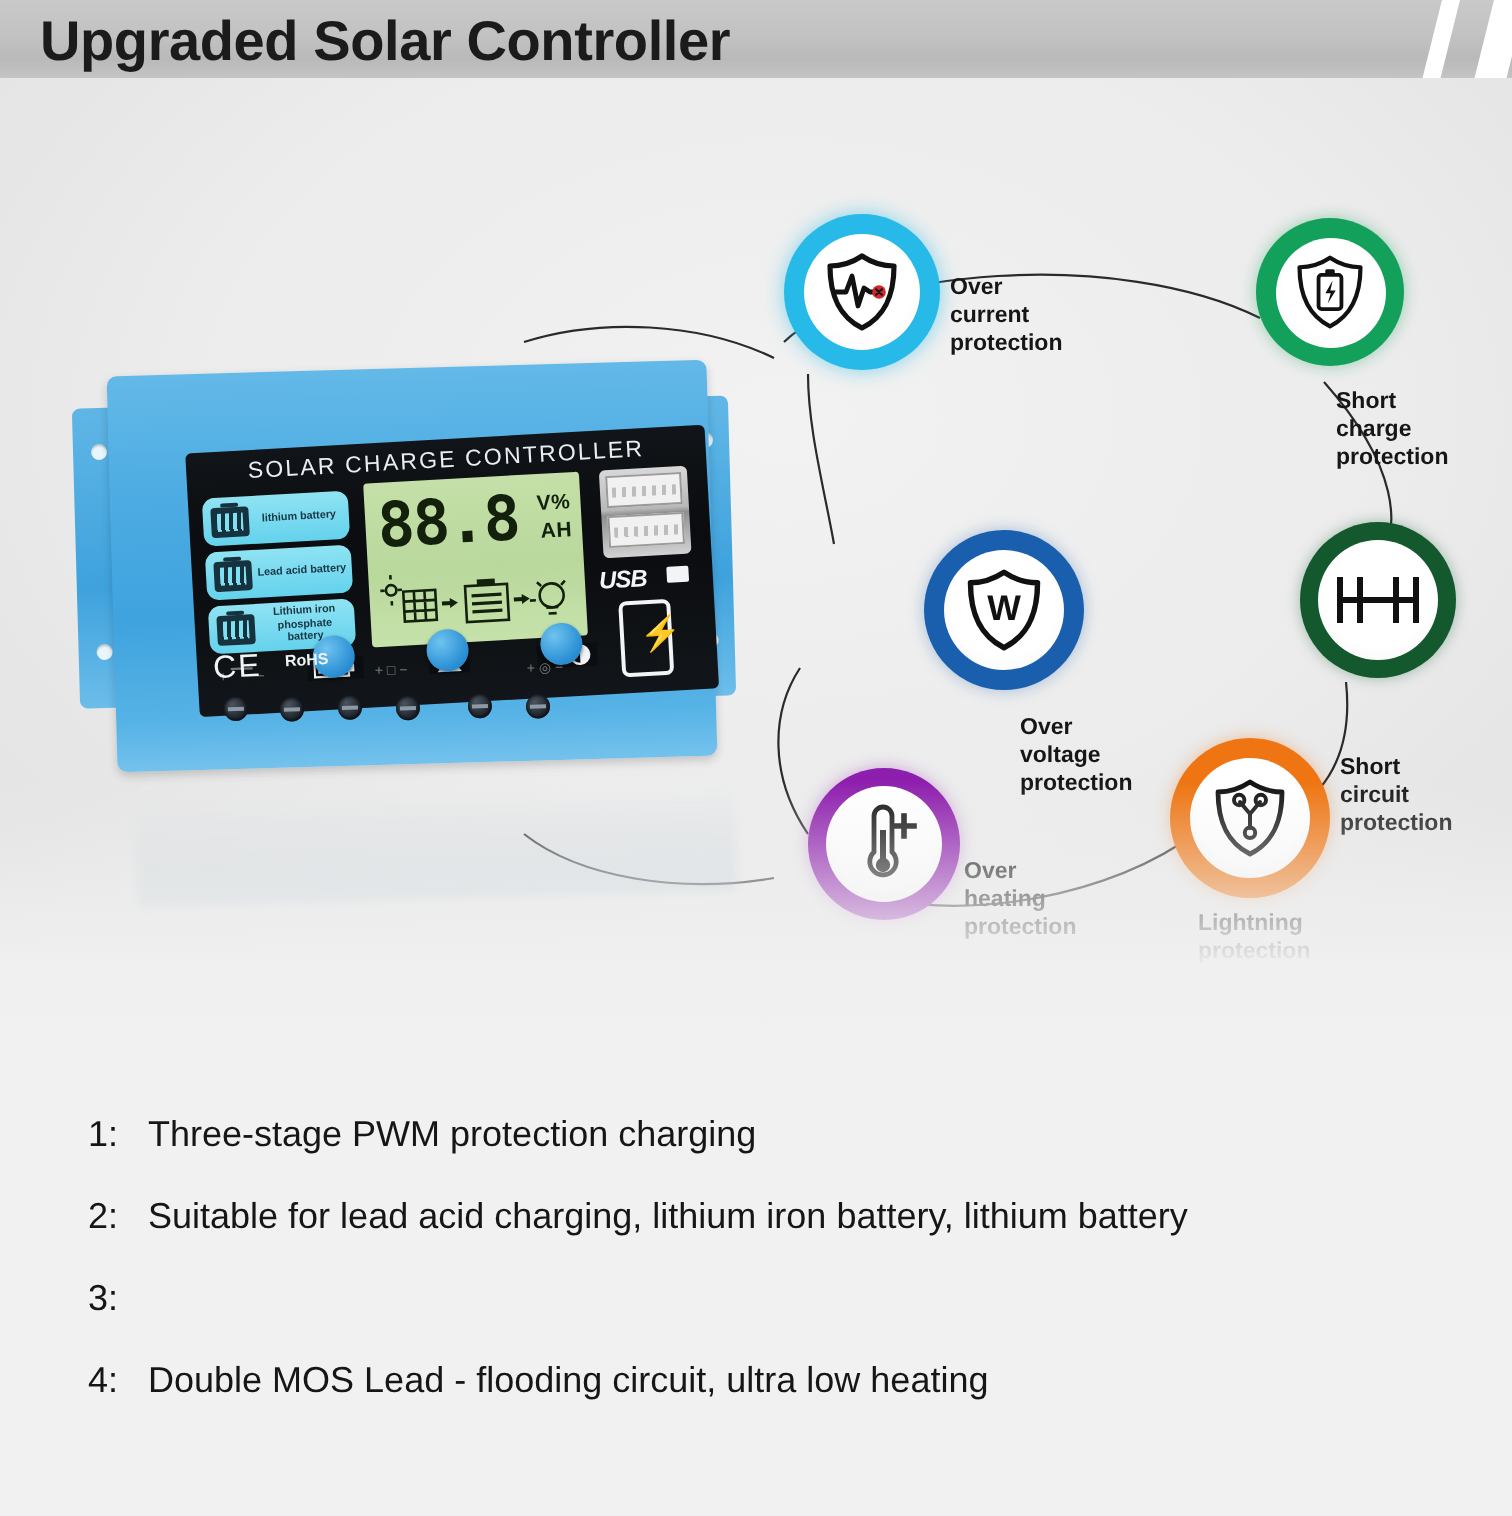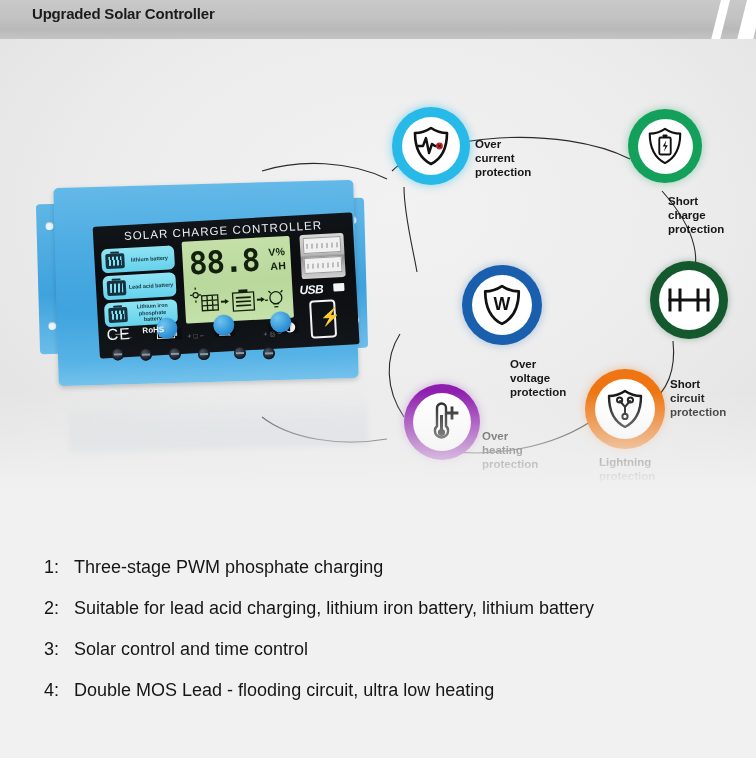--- a/index.html
+++ b/index.html
@@ -21,22 +21,22 @@
   
   #header-bar {
     position: absolute;
     left: 0; top: 0;
     width: 756px; height: 39px;
     background: linear-gradient(to bottom, #c9c9c9 0%, #c2c2c2 45%, #b9b9b9 75%, #c4c4c4 100%);
     overflow: hidden;
   }
   #header-title {
     position: absolute;
-    left: 32px; top: 5px;
-    font-size: 15px;
+    left: 20px; top: 5px;
+    font-size: 28px;
     font-weight: bold;
     color: #1b1b1b;
     letter-spacing: -0.2px;
     white-space: nowrap;
   }
   .header-slash {
     position: absolute;
     top: -6px;
     width: 9px;
     height: 52px;
@@ -599,29 +599,28 @@
       <div class="node-label" style="left:14px; top:86px;">Lightning
 protection</div>
     </div>
 
     <div id="stage-fade"></div>
   </div>
 
   <div id="features">
     <div class="feature-row" style="top:16px;">
       <span class="feature-num">1:</span>
-      <span class="feature-text">Three-stage PWM phosphate charging</span>
+      <span class="feature-text">Three-stage PWM protection charging</span>
     </div>
     <div class="feature-row" style="top:57px;">
       <span class="feature-num">2:</span>
       <span class="feature-text">Suitable for lead acid charging, lithium iron battery, lithium battery</span>
     </div>
     <div class="feature-row" style="top:98px;">
       <span class="feature-num">3:</span>
-      <span class="feature-text">Solar control and time control</span>
     </div>
     <div class="feature-row" style="top:139px;">
       <span class="feature-num">4:</span>
       <span class="feature-text">Double MOS Lead - flooding circuit, ultra low heating</span>
     </div>
   </div>
 
 </div>
 
 </body></html>

